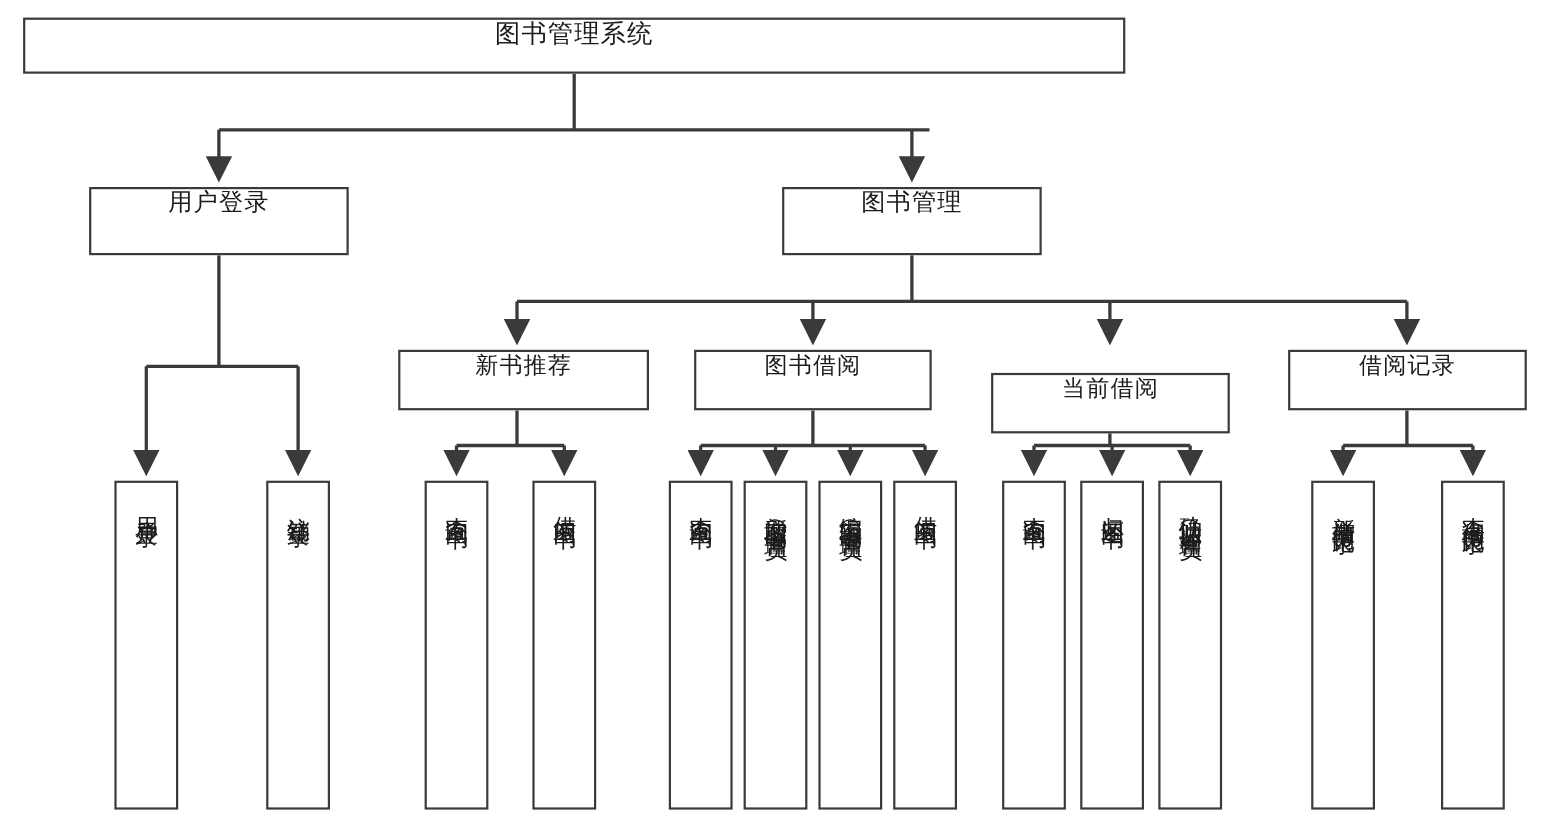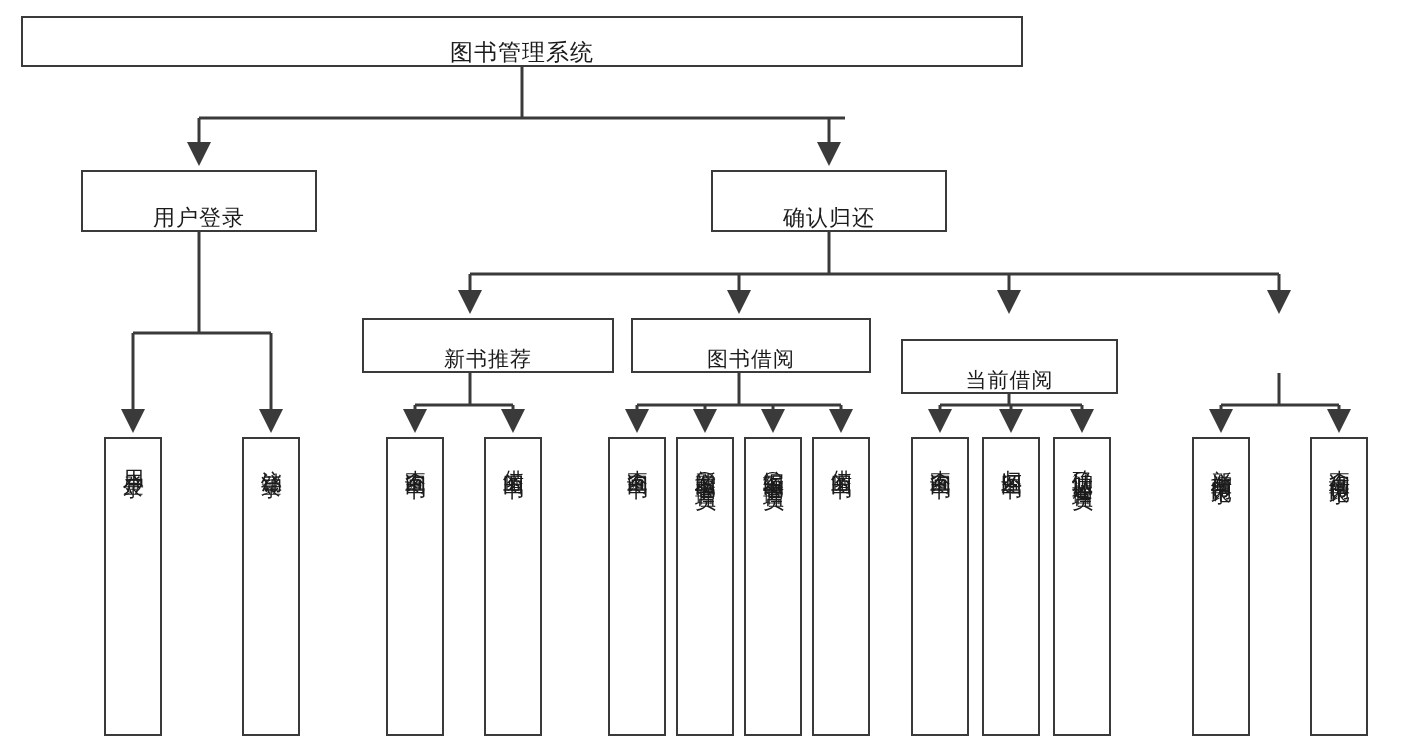--- a/index.html
+++ b/index.html
@@ -13,21 +13,21 @@
   #diagram{position:relative;width:1405px;height:747px;}
   #wires{position:absolute;left:0;top:0;width:1405px;height:747px;}
 
   .node{
     position:absolute;
     box-sizing:border-box;
     border:2px solid #3a3a3a;
     background:#ffffff;
     color:#1b1b1b;
     display:flex;
-    align-items:flex-end;
+    align-items:flex-start;
     justify-content:center;
     text-align:center;
   }
   .node-label{
     font-size:22px;
     line-height:1.15;
     letter-spacing:1px;
     white-space:nowrap;
   }
   
@@ -118,31 +118,34 @@
   </svg>
 
   <div class="node level-root" style="left: 21px; top: 16px; width: 1002px; height: 51px;">
     <span class="node-label">图书管理系统</span>
   </div>
 
   <div class="node level-mid" style="left: 81px; top: 170px; width: 236px; height: 62px;">
     <span class="node-label">用户登录</span>
   </div>
   <div class="node level-mid" style="left: 711px; top: 170px; width: 236px; height: 62px;">
-    <span class="node-label">确认归还</span>
+    <span class="node-label">图书管理</span>
   </div>
 
-  <div class="node level-group" style="left: 362px; top: 318px; width: 252px; height: 55px;">
+  <div class="node level-group" style="left: 362px; top: 318px; width: 228px; height: 55px;">
     <span class="node-label">新书推荐</span>
   </div>
-  <div class="node level-group" style="left: 631px; top: 318px; width: 240px; height: 55px;">
+  <div class="node level-group" style="left: 631px; top: 318px; width: 216px; height: 55px;">
     <span class="node-label">图书借阅</span>
   </div>
   <div class="node level-group" style="left: 901px; top: 318px; width: 217px; height: 55px; margin-top: 21px;">
     <span class="node-label">当前借阅</span>
+  </div>
+  <div class="node level-group" style="left: 1171px; top: 318px; width: 217px; height: 55px;">
+    <span class="node-label">借阅记录</span>
   </div>
 
   <div class="node leaf" style="left: 104px; top: 437px; width: 58px; height: 299px;">
     <span class="node-label">用户登录</span>
   </div>
   <div class="node leaf" style="left: 242px; top: 437px; width: 58px; height: 299px;">
     <span class="node-label">注销登录</span>
   </div>
   <div class="node leaf" style="left: 386px; top: 437px; width: 58px; height: 299px;">
     <span class="node-label">查询图书</span>

